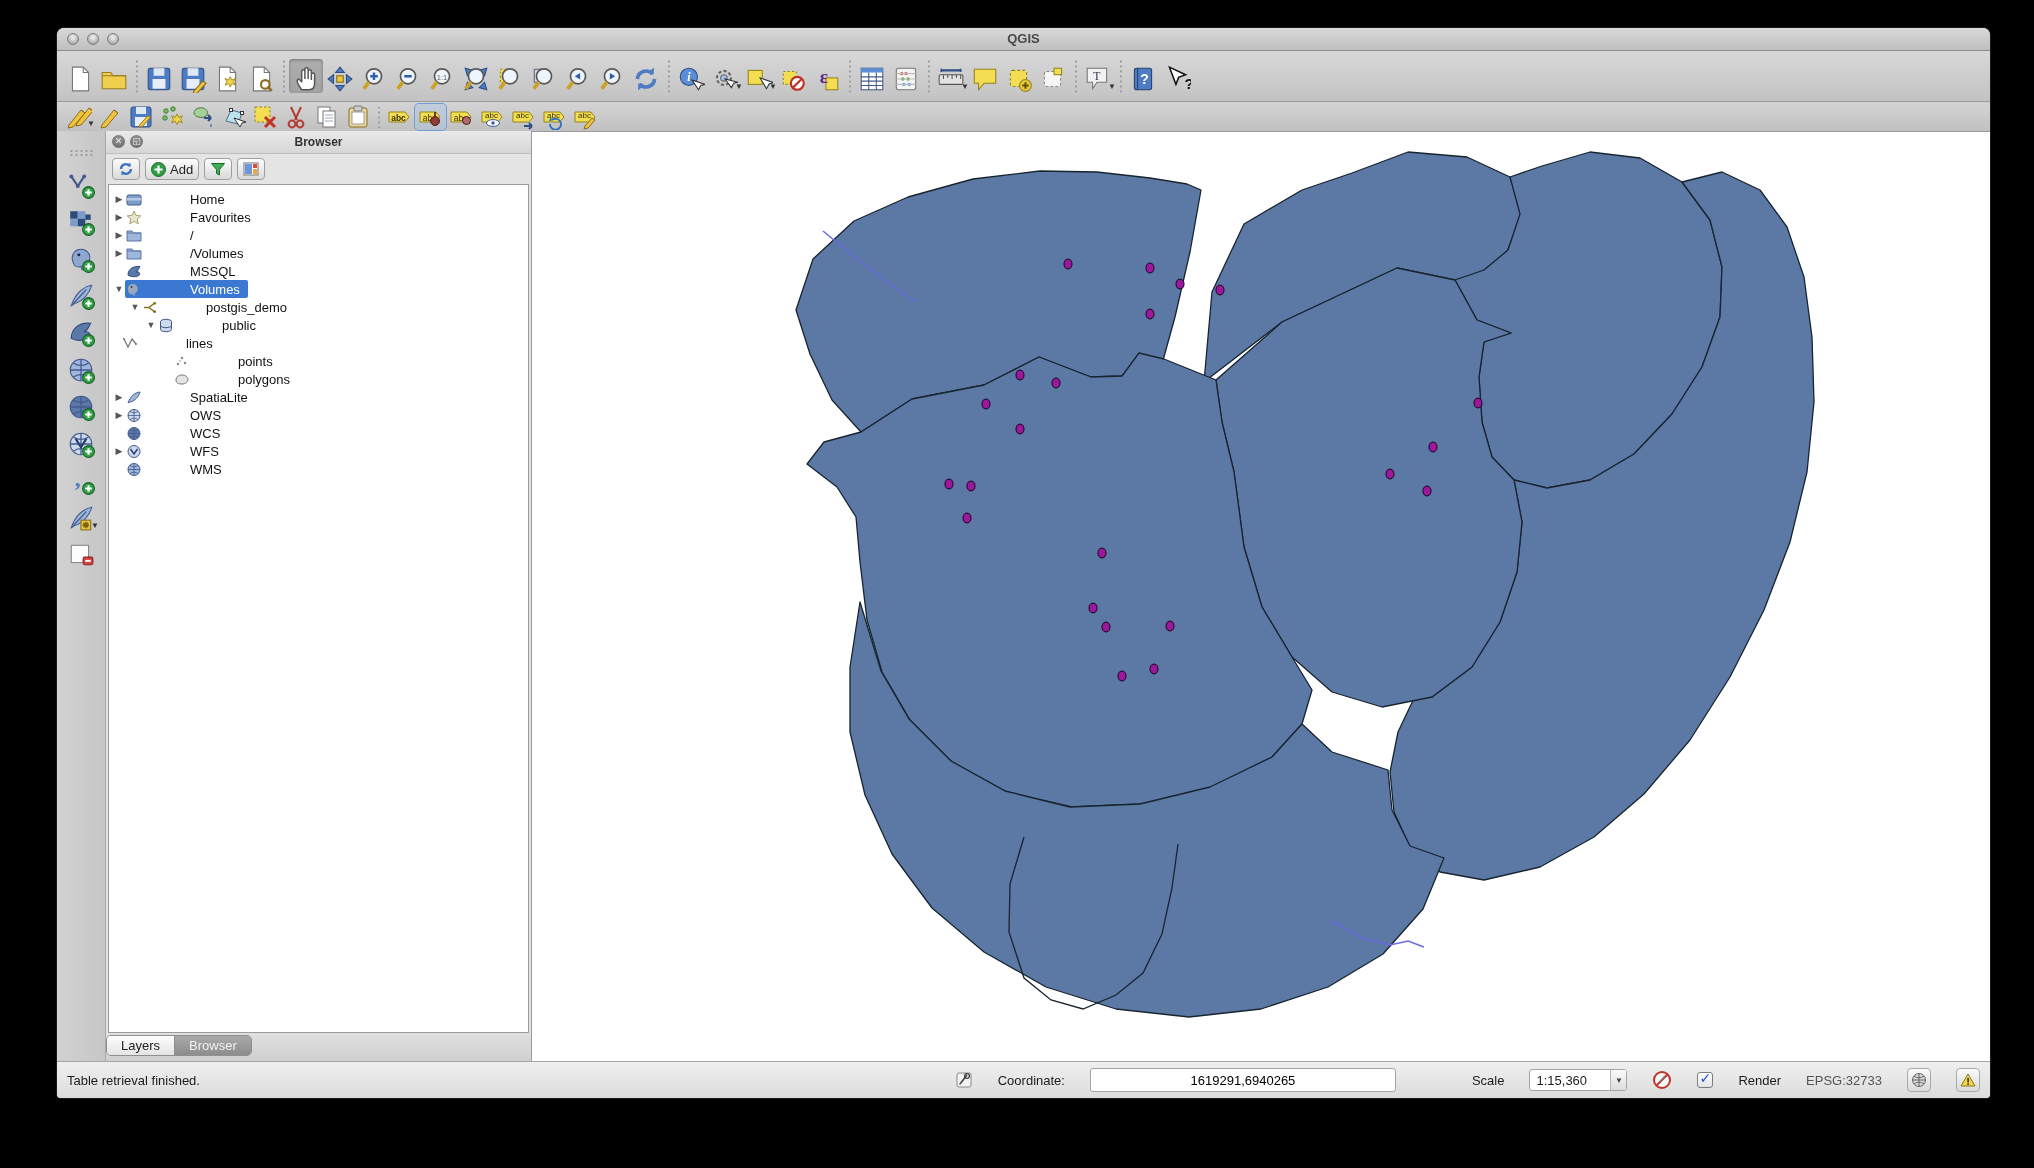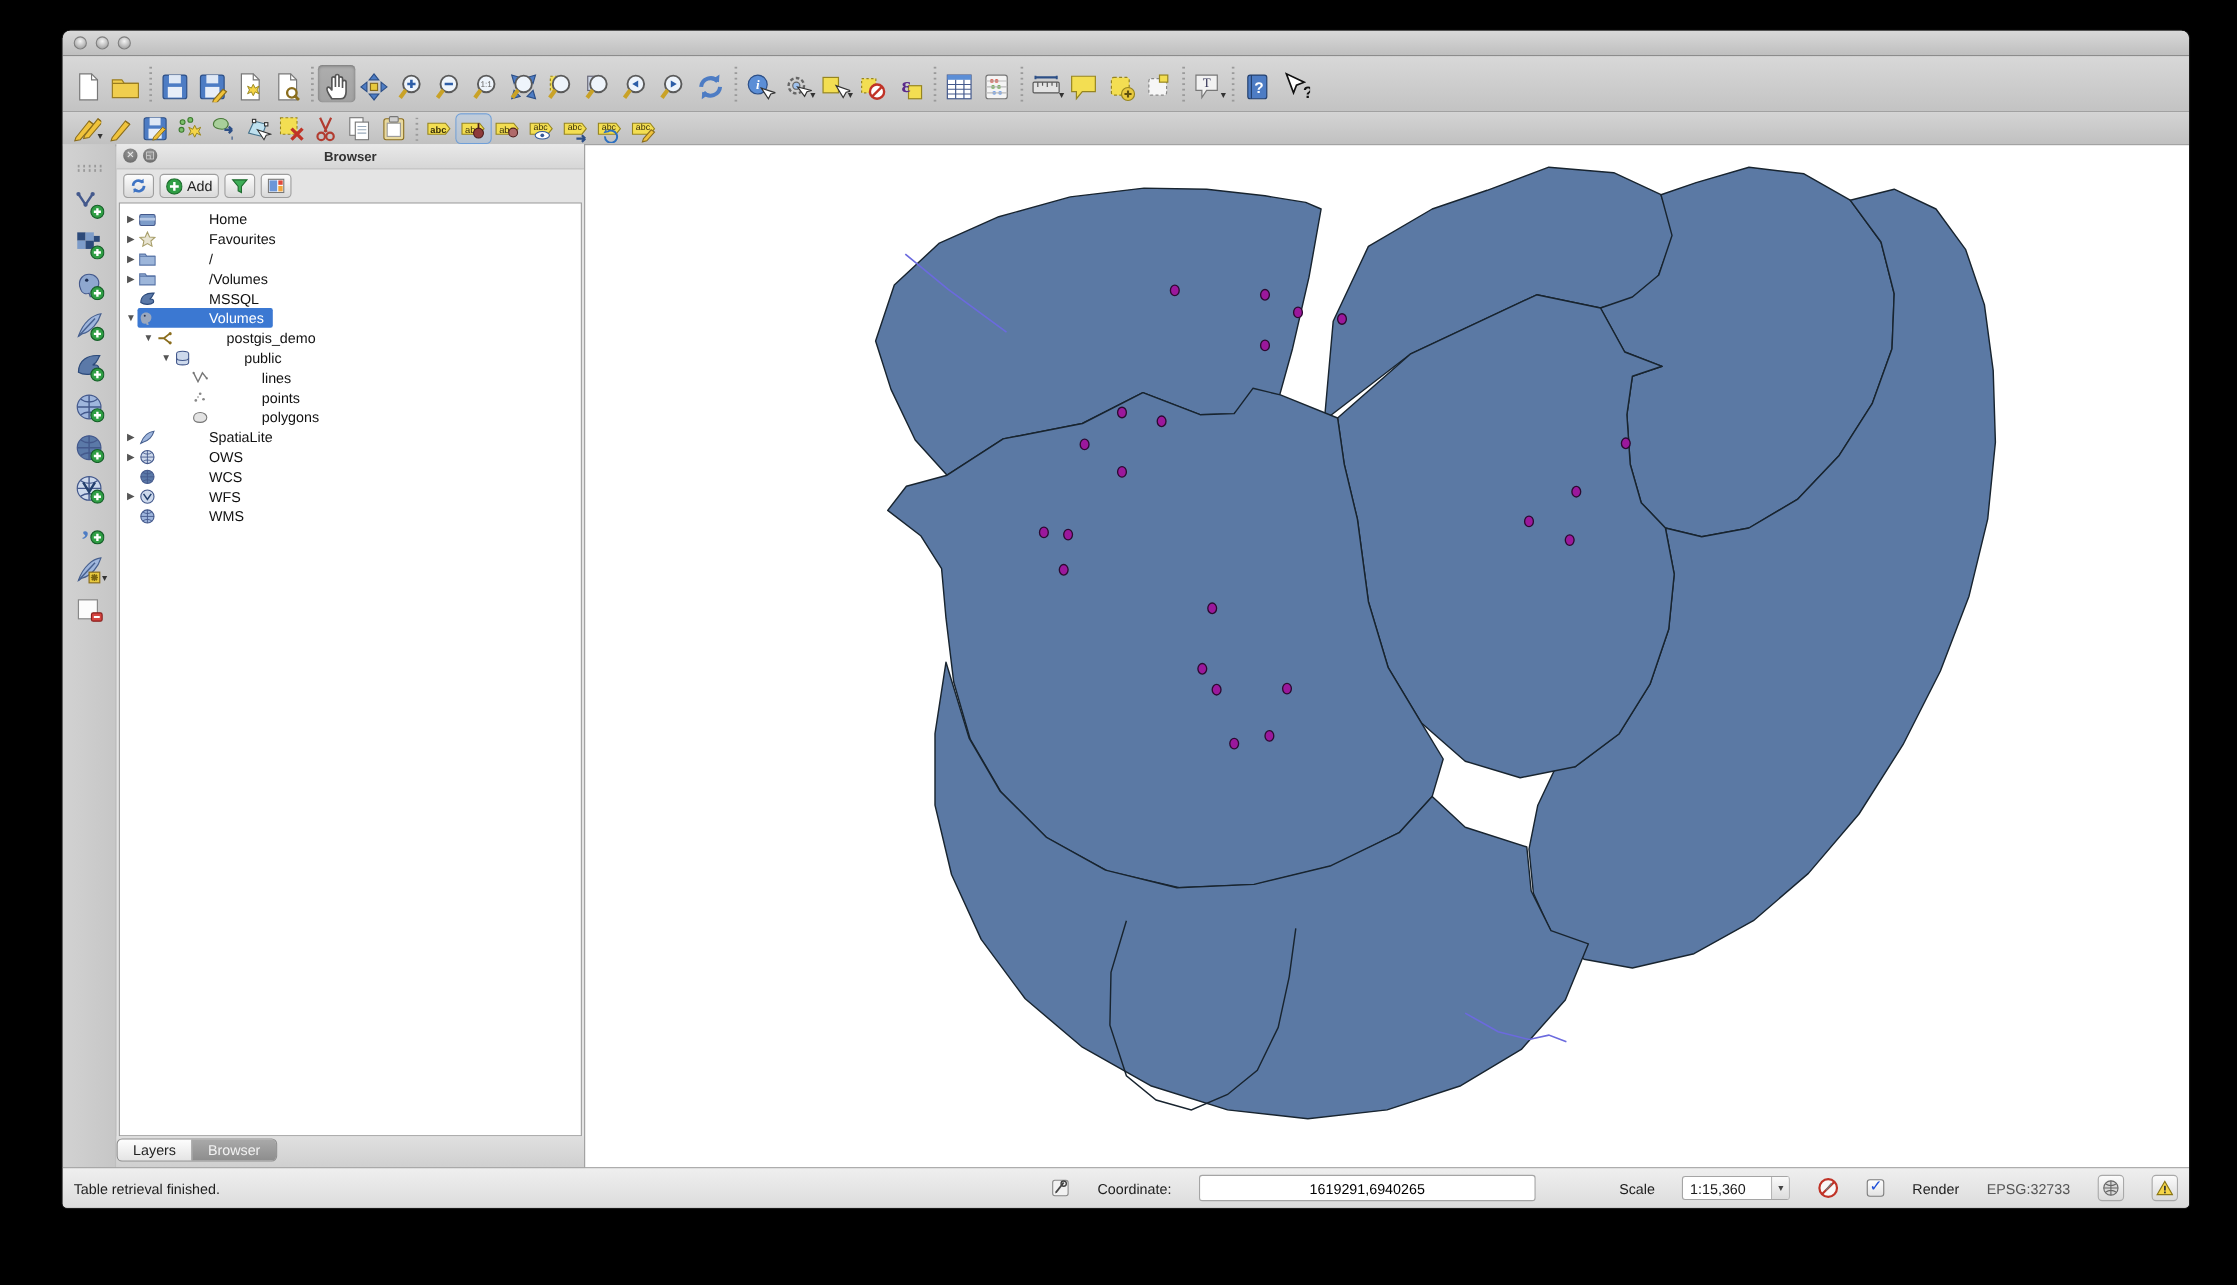--- a/index.html
+++ b/index.html
@@ -96,20 +96,21 @@
   #crs-label{color:#555;}
 </style>
 </head>
 <body>
 
 <div id="window">
   <div id="titlebar">
     <span class="tl" style="left:10px"></span>
     <span class="tl" style="left:30px"></span>
     <span class="tl" style="left:50px"></span>
+    <div id="title-text">QGIS</div>
   </div>
 
   <div id="toolbar-main">
       <div class="tbtn">
         <svg width="28" height="28" viewBox="0 0 26 26">
           <path d="M6 2h10l5 5v17H6z" fill="#fff" stroke="#777"></path>
           <path d="M16 2v5h5" fill="none" stroke="#777"></path>
         </svg>
       </div>
       <div class="tbtn">
@@ -709,21 +710,21 @@
               <span class="ticon">
                 <svg width="16" height="15" viewBox="0 0 16 15">
                   <ellipse cx="8" cy="3.5" rx="5.5" ry="2.2" fill="#cdd9ec" stroke="#44598c"></ellipse>
                   <path d="M2.5 3.5v8c0 1.2 2.5 2.2 5.5 2.2s5.5-1 5.5-2.2v-8" fill="#cdd9ec" stroke="#44598c"></path>
                   <path d="M2.5 7.5c0 1.2 2.5 2.2 5.5 2.2s5.5-1 5.5-2.2" fill="none" stroke="#44598c"></path>
                 </svg>
               </span>
               <span>public</span>
             </span>
           </div>
-          <div class="trow" style="padding-left: 52px;">
+          <div class="trow" style="">
             <span class="arrow"></span>
             <span class="sel-seg">
               <span class="ticon">
                 <svg width="16" height="15" viewBox="0 0 16 15">
                   <path d="M2 3l4 8 4-8 4 5" fill="none" stroke="#777" stroke-width="1.3"></path>
                   <circle cx="2" cy="3" r="1" fill="#777"></circle>
                   <circle cx="14" cy="8" r="1" fill="#777"></circle>
                 </svg>
               </span>
               <span>lines</span>

